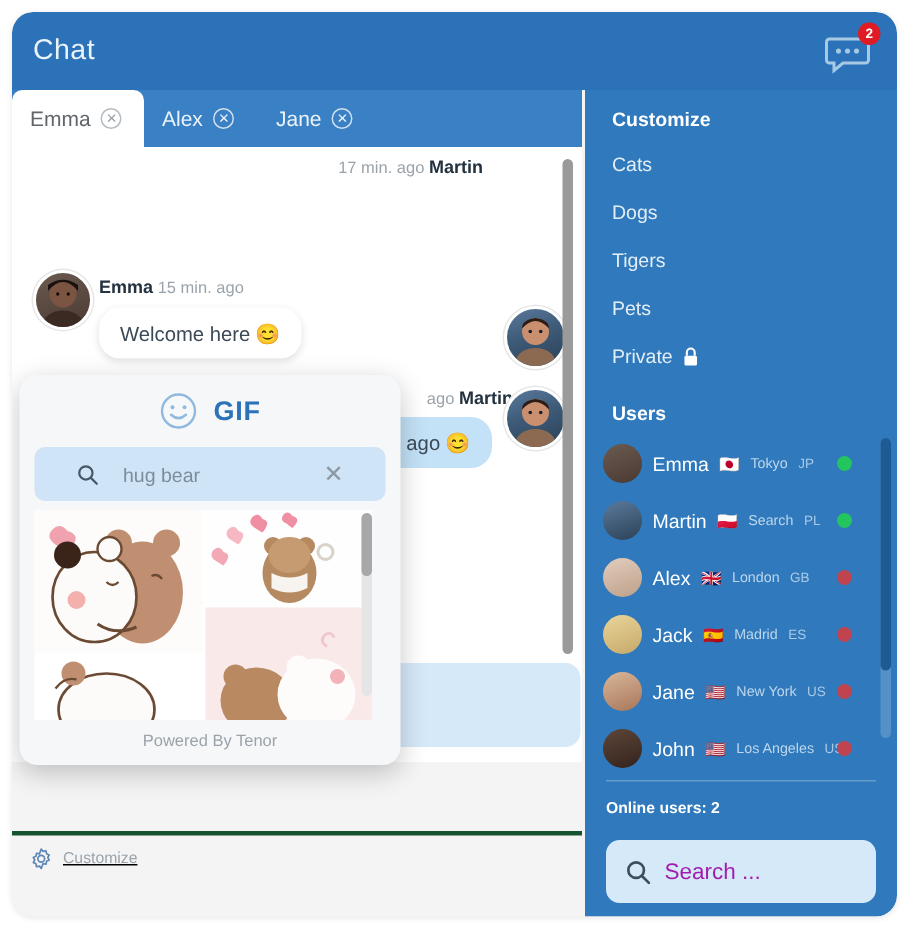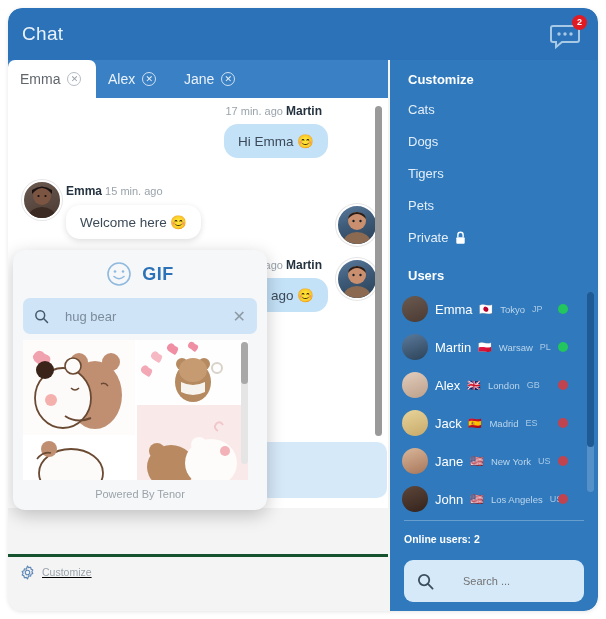--- a/index.html
+++ b/index.html
@@ -258,21 +258,21 @@
     position: absolute;
     left: 14px; top: 500px;
     width: 180px; height: 42px;
     background: #d6e9f9;
     border-radius: 9px;
     display: flex; align-items: center;
     gap: 9px;
     padding-left: 13px;
     cursor: text;
   }
-  #side-search-text { color: #737373; font-size: 11px; margin-left: 20px; }
+  #side-search-text { color: #a21caf; font-size: 15px; }
 
   
   #gif-popup {
     position: absolute;
     left: 5px; top: 242px;
     width: 254px; height: 260px;
     background: #f6f7f8;
     border-radius: 12px;
     box-shadow: 0 5px 18px rgba(0,0,0,0.22);
     overflow: hidden;
@@ -290,21 +290,21 @@
     font-weight: bold;
     letter-spacing: .5px;
   }
   #gif-search {
     position: absolute;
     left: 10px; top: 48px;
     width: 234px; height: 36px;
     background: #cfe4f7;
     border-radius: 7px;
     display: flex; align-items: center;
-    padding: 0 11px;
+    padding: 0 28px;
   }
   #gif-search-text {
     flex: 1;
     margin-left: 16px;
     color: #7b8d9c;
     font-size: 13px;
   }
   #gif-clear {
     color: #8d9aa5;
     font-size: 16px;
@@ -377,21 +377,20 @@
     </div>
   </div>
 
   <div id="msgpane">
 
     <div class="msg" style="right:14px; top:6px; text-align:right;">
       <div class="msg-meta" style="margin-right:52px;">
         <span>17 min. ago</span>
         <b>Martin</b>
       </div>
-      <div class="bubble them" style="margin-top:6px; margin-right:46px;">Hi Emma 😊</div>
     </div>
     <div class="avatar" style="right:10px; top:106px; position:absolute; width:42px; height:42px;
          background-image:linear-gradient(160deg,#5b7a9c 0%,#3d5a78 45%,#2c4257 100%);">
       <svg width="38" height="38" viewBox="0 0 38 38" style="display:block">
         <circle cx="19" cy="15" r="9" fill="#c98f6e"></circle>
         <path d="M10 13 Q19 3 28 13 Q28 7 19 6 Q10 7 10 13Z" fill="#2b1d16"></path>
         <ellipse cx="19" cy="35" rx="13" ry="9" fill="#8c6a52"></ellipse>
         <circle cx="15.5" cy="15" r="1.2" fill="#15202b"></circle>
         <circle cx="22.5" cy="15" r="1.2" fill="#15202b"></circle>
       </svg>
@@ -409,21 +408,21 @@
     </div>
     <div class="msg" style="left:58px; top:86px;">
       <div class="msg-meta">
         <b>Emma</b>
         <span>15 min. ago</span>
       </div>
       <div class="bubble me" style="margin-top:7px;">Welcome here 😊</div>
     </div>
 
     <div class="msg" style="right:14px; top:160px; text-align:right;">
-      <div class="msg-meta" style="margin-right:52px;">
+      <div class="msg-meta" style="margin-right:32px;">
         <span>ago</span>
         <b>Martin</b>
       </div>
       <div class="bubble them" style="margin-top:6px; margin-right:46px;">days ago 😊</div>
     </div>
     <div class="avatar" style="right:10px; top:160px; position:absolute; width:42px; height:42px;
          background-image:linear-gradient(160deg,#5b7a9c 0%,#3d5a78 45%,#2c4257 100%);">
       <svg width="38" height="38" viewBox="0 0 38 38" style="display:block">
         <circle cx="19" cy="15" r="9" fill="#c98f6e"></circle>
         <path d="M10 13 Q19 3 28 13 Q28 7 19 6 Q10 7 10 13Z" fill="#2b1d16"></path>
@@ -478,21 +477,21 @@
       <span class="flag">🇯🇵</span>
       <span class="user-city">Tokyo</span>
       <span class="user-cc">JP</span>
       <span class="status-dot" style="top:10px; background:#22c55e;"></span>
     </div>
 
     <div class="user-row" style="top:272px;">
       <div class="user-avatar" style="background-image:linear-gradient(160deg,#5b7a9c,#2c4257);"></div>
       <span class="user-name">Martin</span>
       <span class="flag">🇵🇱</span>
-      <span class="user-city">Warsaw</span>
+      <span class="user-city">Search</span>
       <span class="user-cc">PL</span>
       <span class="status-dot" style="top:10px; background:#22c55e;"></span>
     </div>
 
     <div class="user-row" style="top:310px;">
       <div class="user-avatar" style="background-image:linear-gradient(160deg,#e2cdbd,#bda08a);"></div>
       <span class="user-name">Alex</span>
       <span class="flag">🇬🇧</span>
       <span class="user-city">London</span>
       <span class="user-cc">GB</span>

